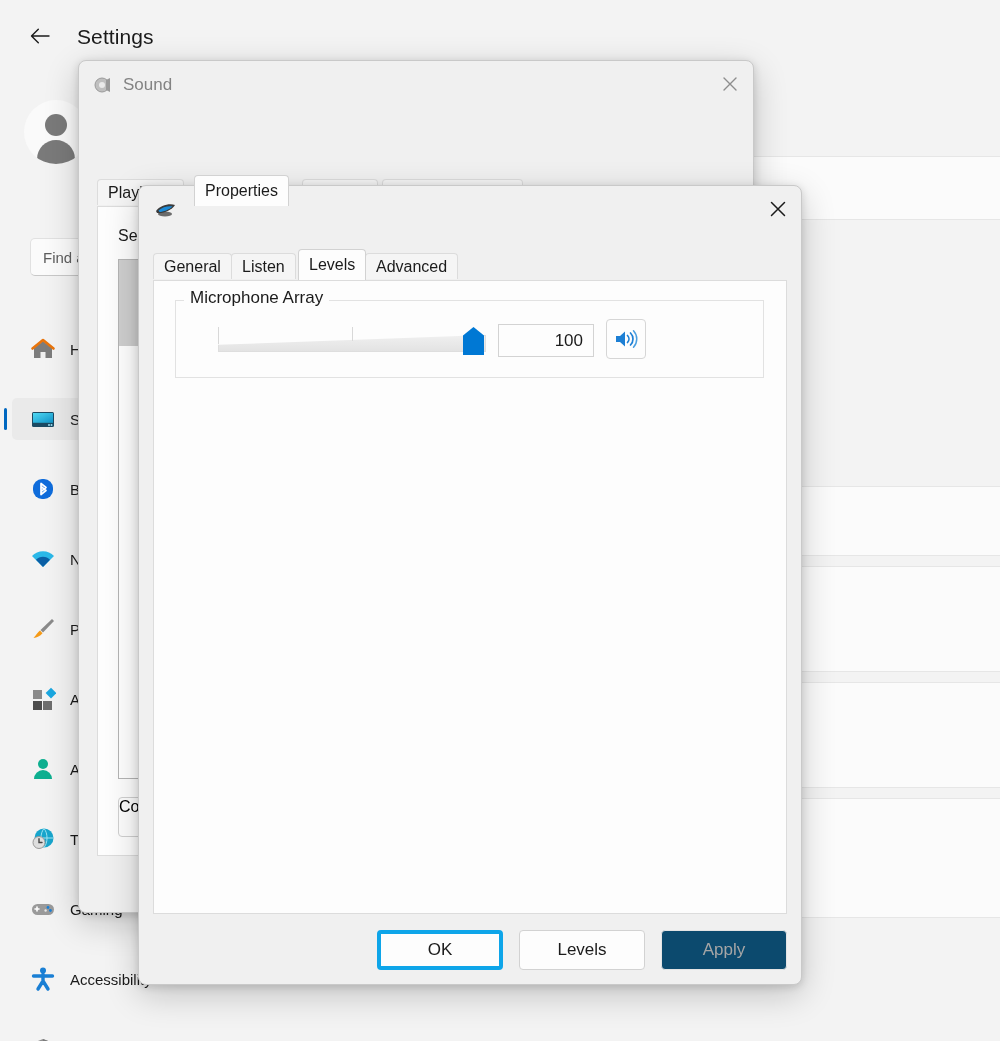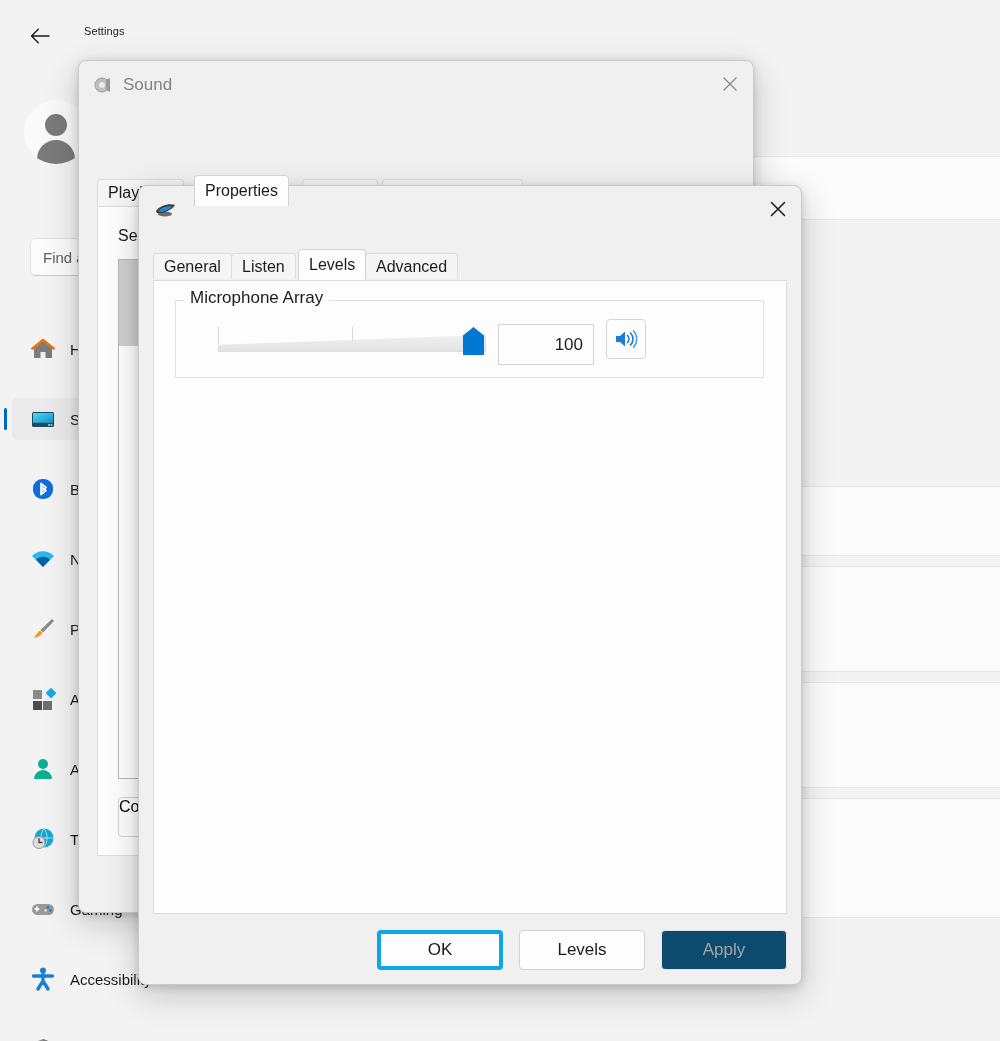--- a/index.html
+++ b/index.html
@@ -19,22 +19,22 @@
     position: absolute; left: 0; top: 0; width: 1000px; height: 66px;
     background: #f3f3f3;
   }
   #back-button {
     position: absolute; left: 24px; top: 20px; width: 32px; height: 32px;
     display: flex; align-items: center; justify-content: center;
     border-radius: 5px; cursor: default;
   }
   #back-button svg { display:block; }
   #settings-app-title {
-    position: absolute; left: 84px; top: 25px;
-    font-size: 11px; color: #1b1b1b; letter-spacing: .1px;
+    position: absolute; left: 77px; top: 25px;
+    font-size: 21px; color: #1b1b1b; letter-spacing: .1px;
   }
 
   
   #settings-sidebar {
     position: absolute; left: 0; top: 66px; width: 200px; bottom: 0;
     background: #f3f3f3;
   }
   #profile-row { position: absolute; left: 24px; top: 34px; display:flex; align-items:center; gap:12px;}
   #avatar {
     width: 64px; height: 64px; border-radius: 50%;
@@ -187,21 +187,21 @@
   }
   .slider-tick {
     position: absolute; top: 0; width: 1px; background: #d8d8d8;
   }
   #slider-thumb {
     position: absolute; left: 245px; top: 0; width: 21px; height: 28px;
     background: #0078d4;
     clip-path: polygon(50% 0, 100% 30%, 100% 100%, 0 100%, 0 30%);
   }
   #level-value {
-    position: absolute; left: 322px; top: 23px; width: 96px; height: 41px;
+    position: absolute; left: 322px; top: 23px; width: 96px; height: 33px;
     background: #fdfdfd; border: 1px solid #d3d3d3;
     display:flex; align-items:center; justify-content:flex-end;
     padding-right: 10px; font-size: 17px; color:#1b1b1b;
   }
   #mute-button {
     position: absolute; left: 430px; top: 18px; width: 40px; height: 40px;
     background: #fdfdfd; border: 1px solid #d6d6d6; border-radius: 4px;
     display:flex; align-items:center; justify-content:center;
   }
   #mic-buttons {

